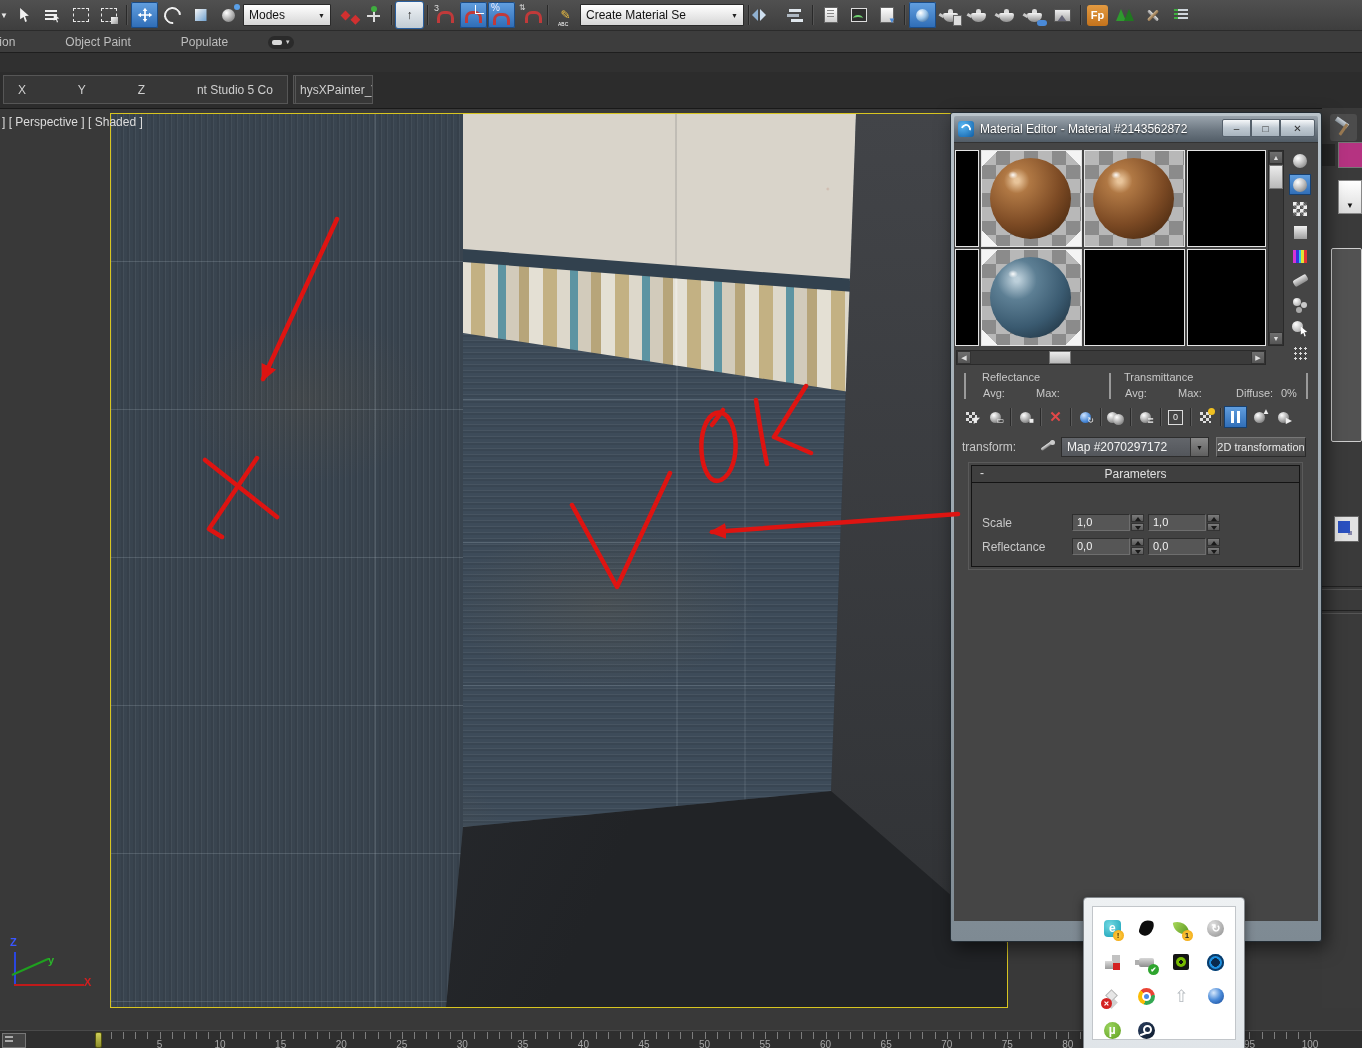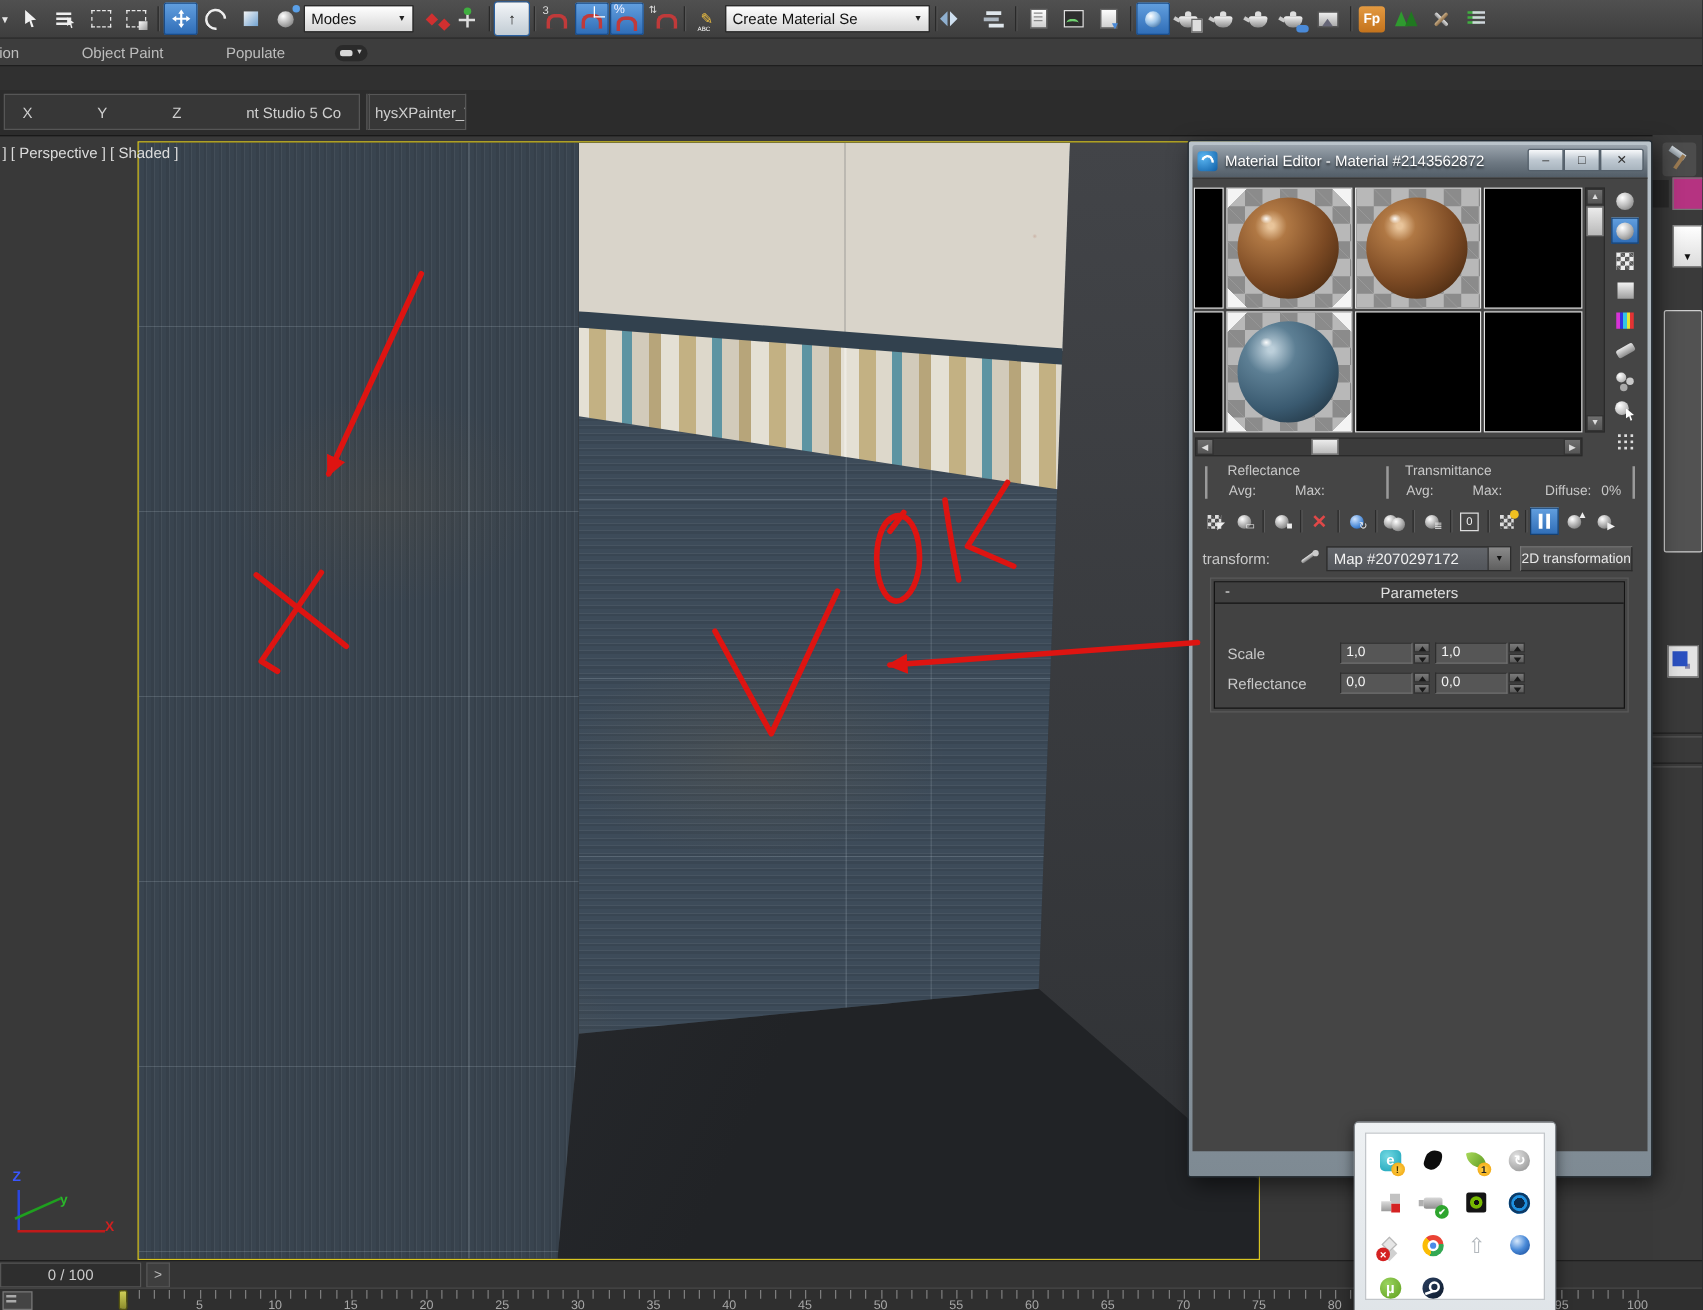--- a/index.html
+++ b/index.html
@@ -478,24 +478,20 @@
 
   <div class="gizmo">
     <span class="gz-z"></span>
     <span class="gz-y"></span>
     <span class="gz-x"></span>
     <span class="gz-lz">Z</span>
     <span class="gz-ly">y</span>
     <span class="gz-lx">X</span>
   </div>
 
-  <div class="timeslider">
-    <div class="ts-box">0 / 100</div>
-    <div class="ts-next">&gt;</div>
-  </div>
   <div class="trackbar">
     <div class="ruler">
         <i class="tick" style="left: 99px;"></i>
         <i class="tick" style="left: 111.11px;"></i>
         <i class="tick" style="left: 123.22px;"></i>
         <i class="tick" style="left: 135.33px;"></i>
         <i class="tick" style="left: 147.44px;"></i>
         <i class="tick" style="left: 159.55px;"></i>
         <i class="tick" style="left: 171.66px;"></i>
         <i class="tick" style="left: 183.77px;"></i>

